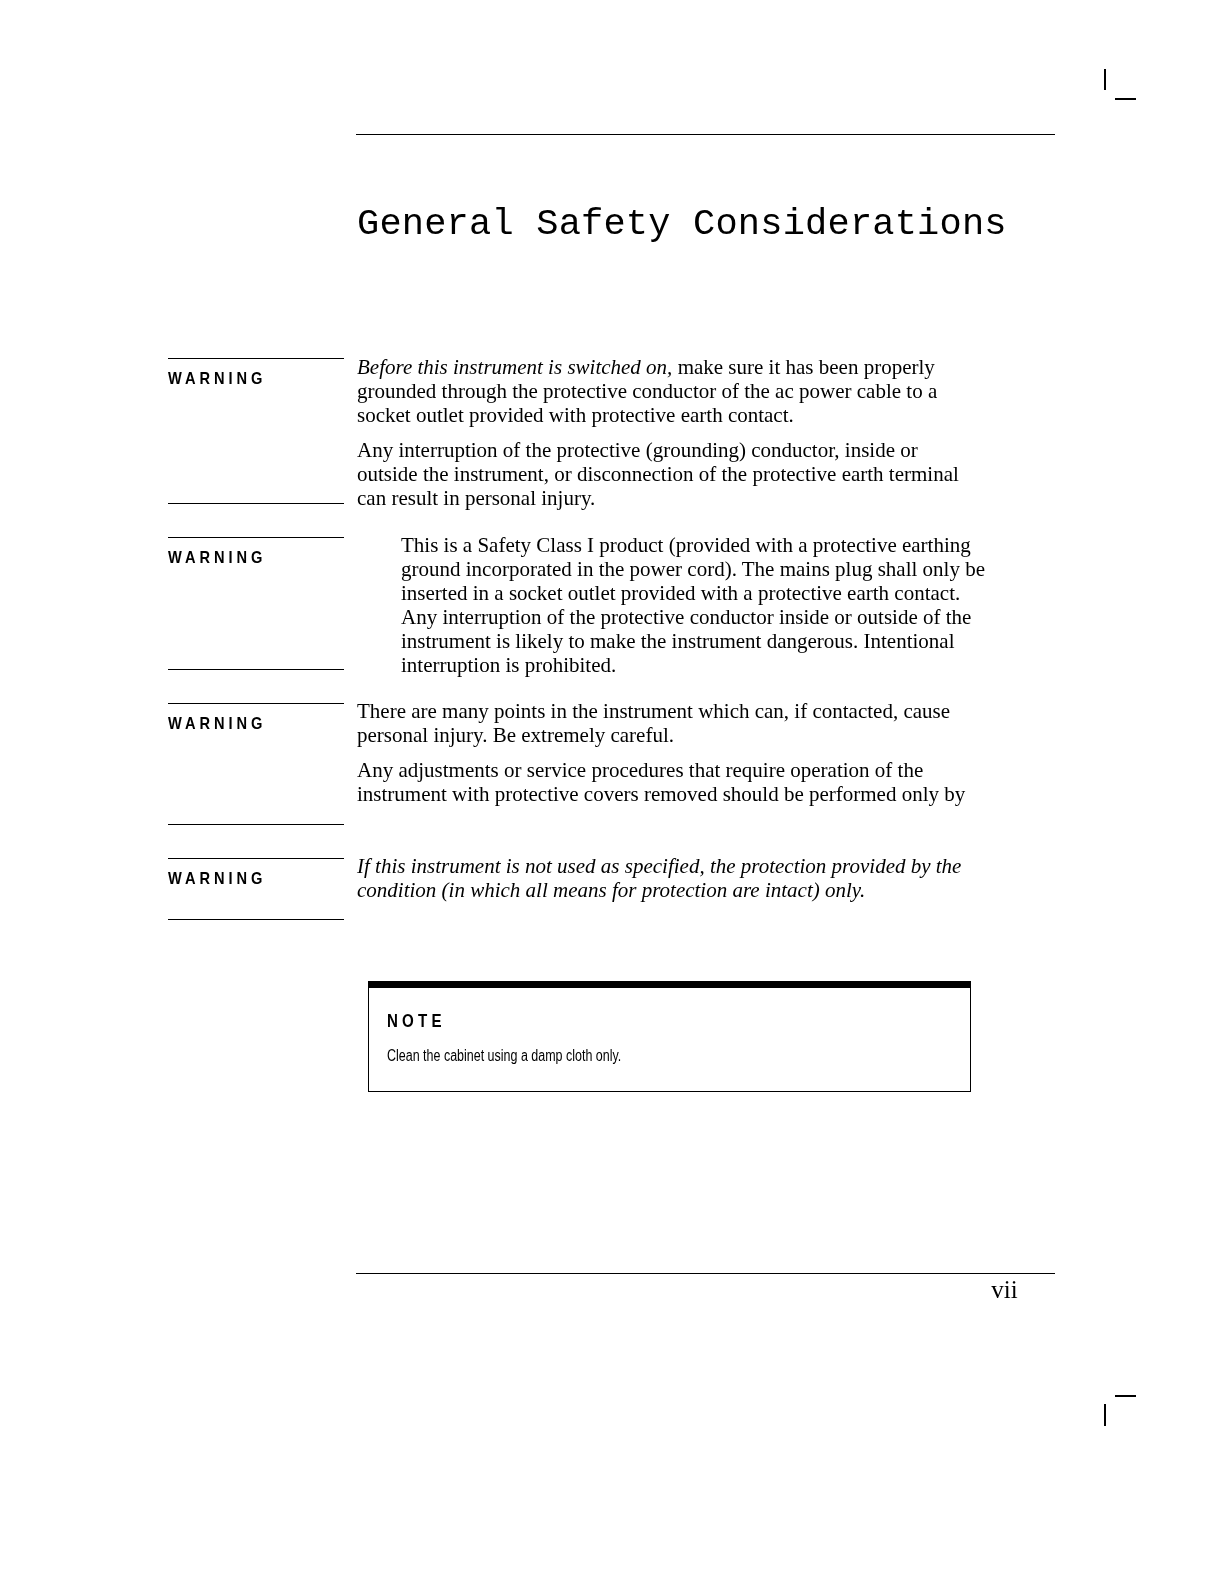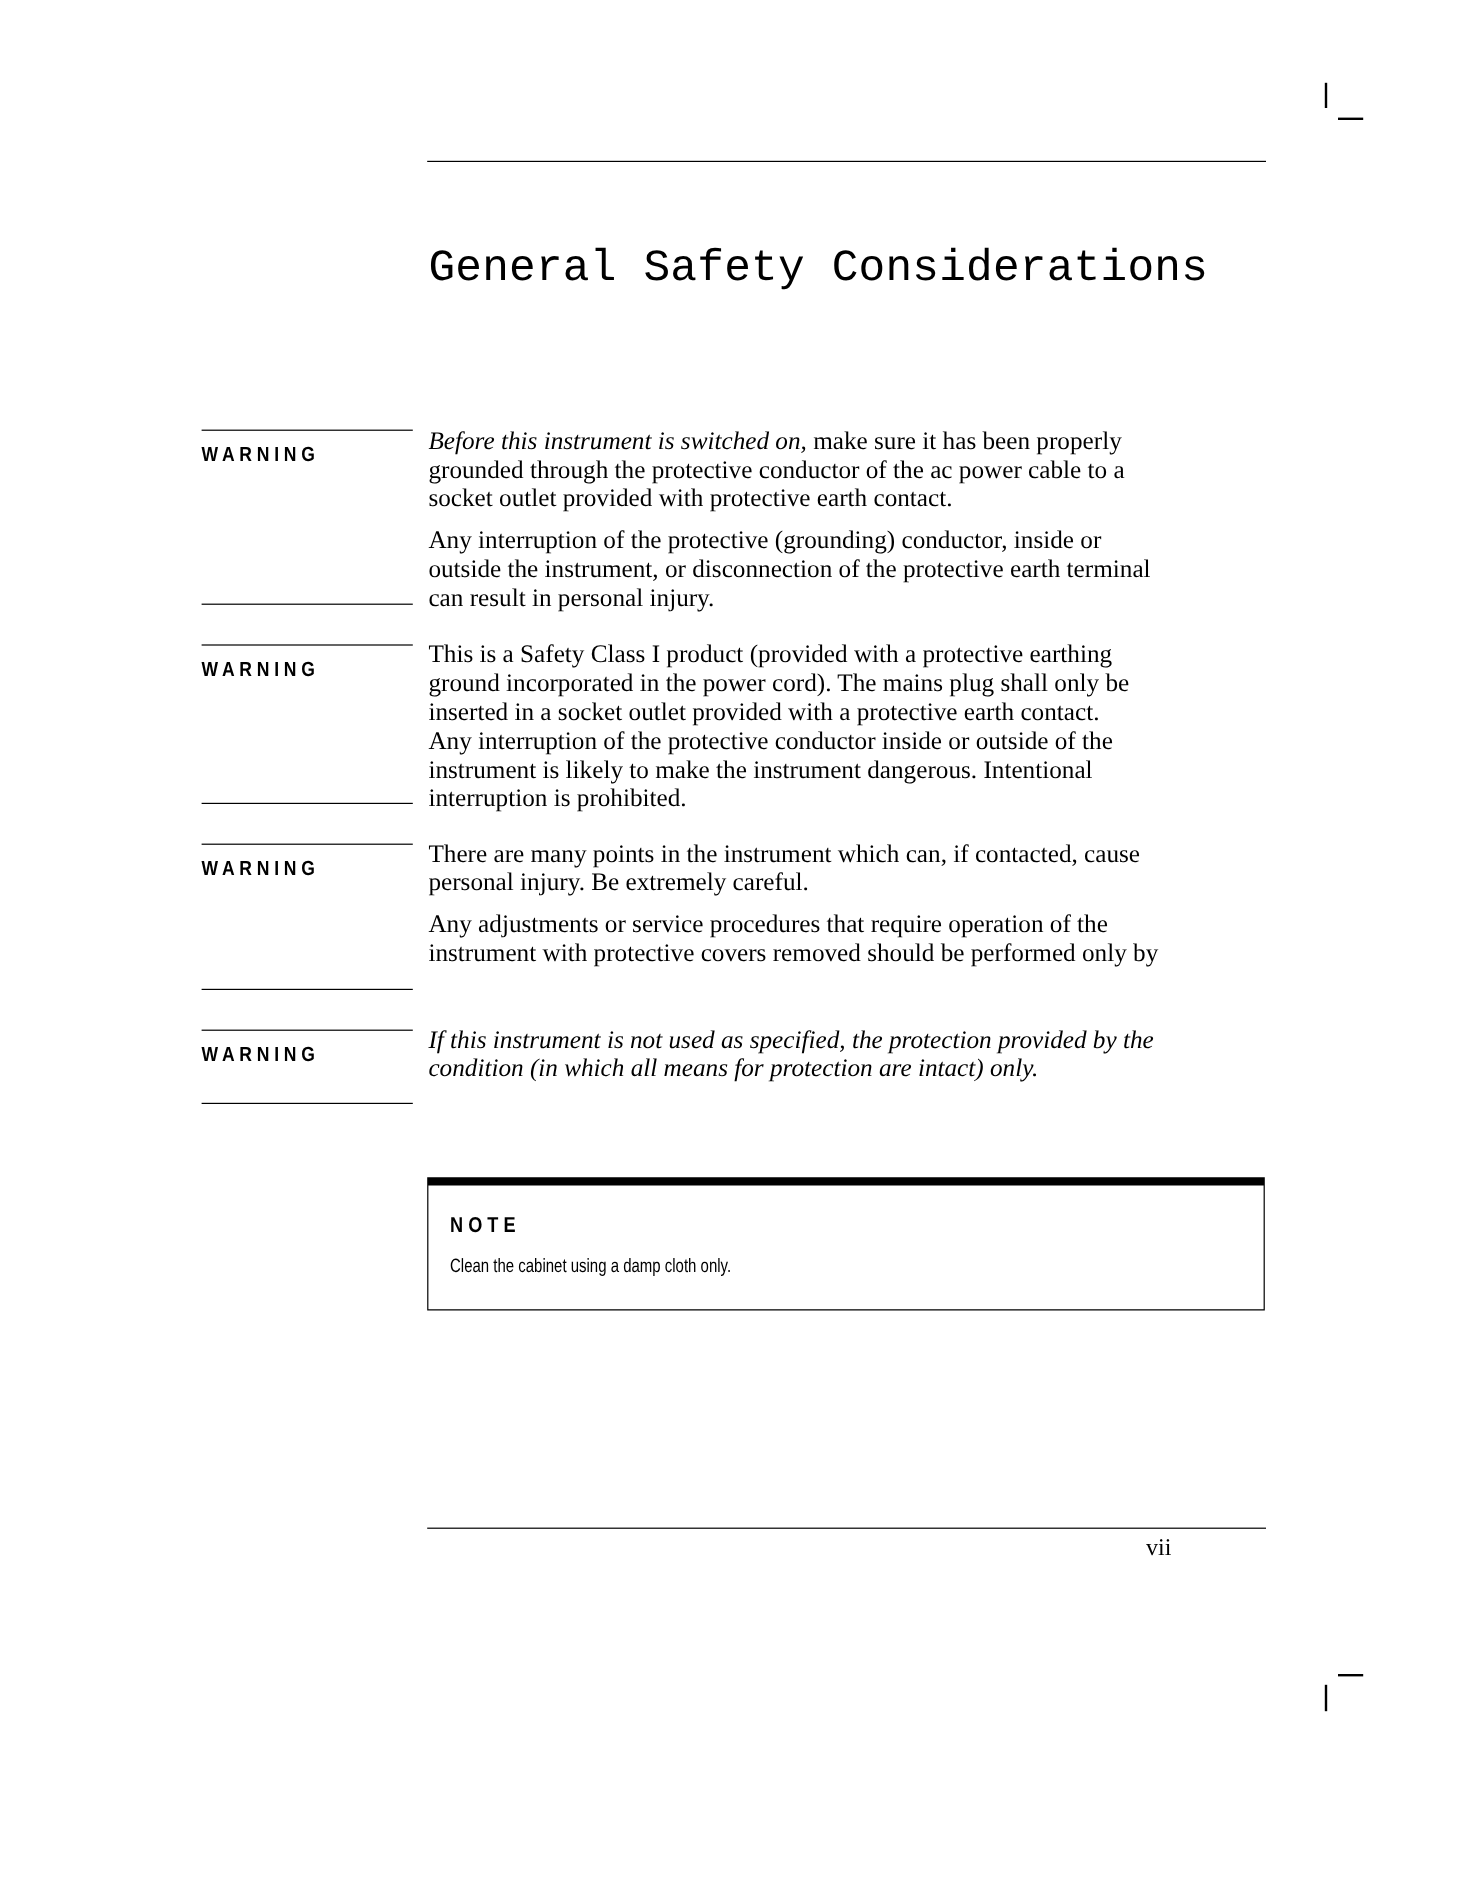--- a/index.html
+++ b/index.html
@@ -79,23 +79,23 @@
     }
     .warn-body .line {
       display: block;
       white-space: nowrap;
     }
     .warn-body em {
       font-style: italic;
     }
     .note-box {
       position: absolute;
-      left: 356px;
+      left: 368px;
       top: 981px;
-      width: 698px;
+      width: 603px;
       height: 111px;
       border: 1px solid #000;
       border-top: 7px solid #000;
       box-sizing: border-box;
     }
     .note-label {
       position: absolute;
       left: 18px;
       top: 22px;
       font-family: "Liberation Sans", "DejaVu Sans", sans-serif;
@@ -115,23 +115,23 @@
       line-height: 20px;
       transform: scaleX(0.78);
       transform-origin: left center;
       white-space: nowrap;
     }
     .page-number {
       position: absolute;
       left: 955px;
       width: 99px;
       top: 1279px;
-      text-align: left;
+      text-align: center;
       font-family: "Liberation Serif", "DejaVu Serif", serif;
-      font-size: 20px;
+      font-size: 25px;
       line-height: 22px;
     }
   </style>
 </head>
 <body>
 
 <div class="crop-mark-v" style="left:1104px; top:69px; height:21px;"></div>
 <div class="crop-mark-h" style="left:1115px; top:98px; width:21px;"></div>
 <div class="crop-mark-h" style="left:1115px; top:1395px; width:21px;"></div>
 <div class="crop-mark-v" style="left:1104px; top:1404px; height:22px;"></div>
@@ -155,21 +155,21 @@
       <span class="line">outside the instrument, or disconnection of the protective earth terminal</span>
       <span class="line">can result in personal injury.</span>
     </p>
   </div>
 </div>
 
 <div class="warn-block" style="top:537px;">
   <div class="warn-rule" style="top:0;"></div>
   <div class="warn-label" style="top:11px;">WARNING</div>
   <div class="warn-rule" style="top:132px;"></div>
-  <div class="warn-body" style="top:-4px;">
+  <div class="warn-body" style="top:-4px;margin-left:44px;">
     <p>
       <span class="line">This is a Safety Class I product (provided with a protective earthing</span>
       <span class="line">ground incorporated in the power cord).  The mains plug shall only be</span>
       <span class="line">inserted in a socket outlet provided with a protective earth contact.</span>
       <span class="line">Any interruption of the protective conductor inside or outside of the</span>
       <span class="line">instrument is likely to make the instrument dangerous. Intentional</span>
       <span class="line">interruption is prohibited.</span>
     </p>
   </div>
 </div>

